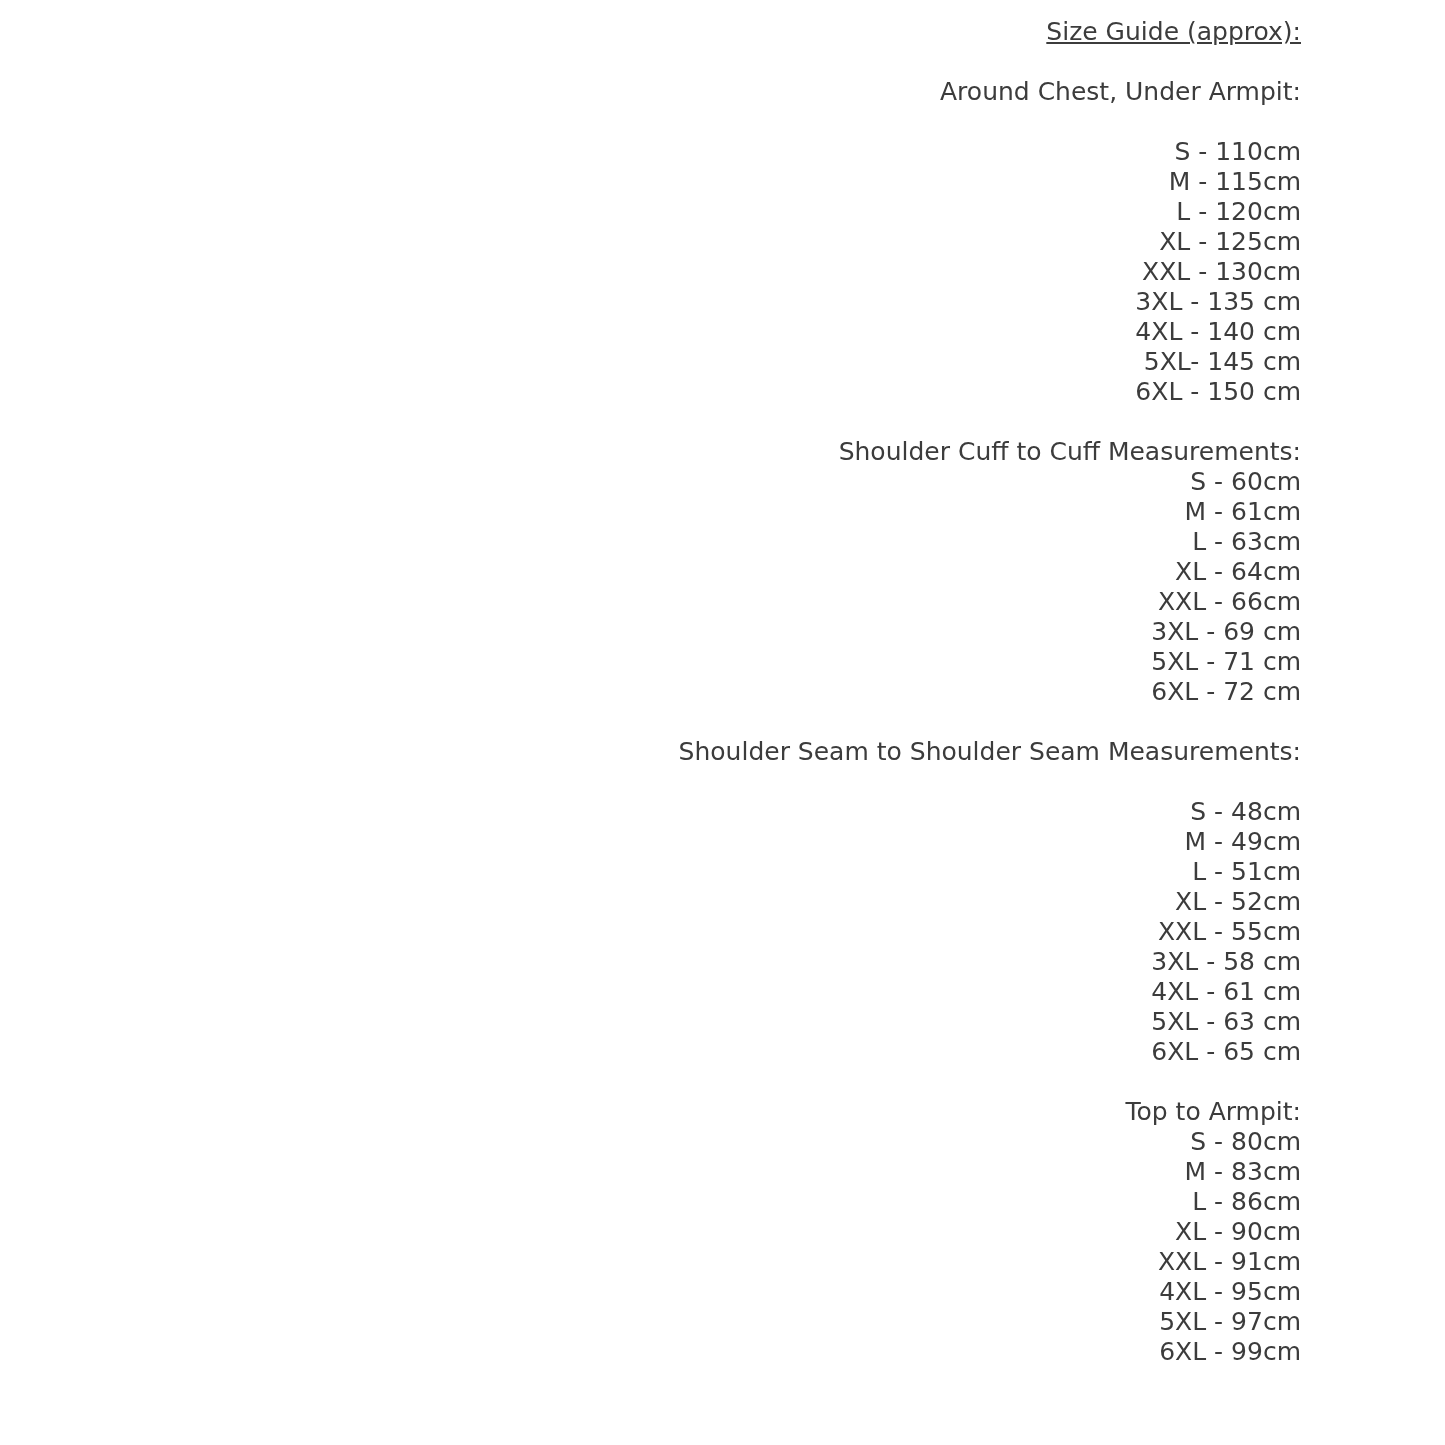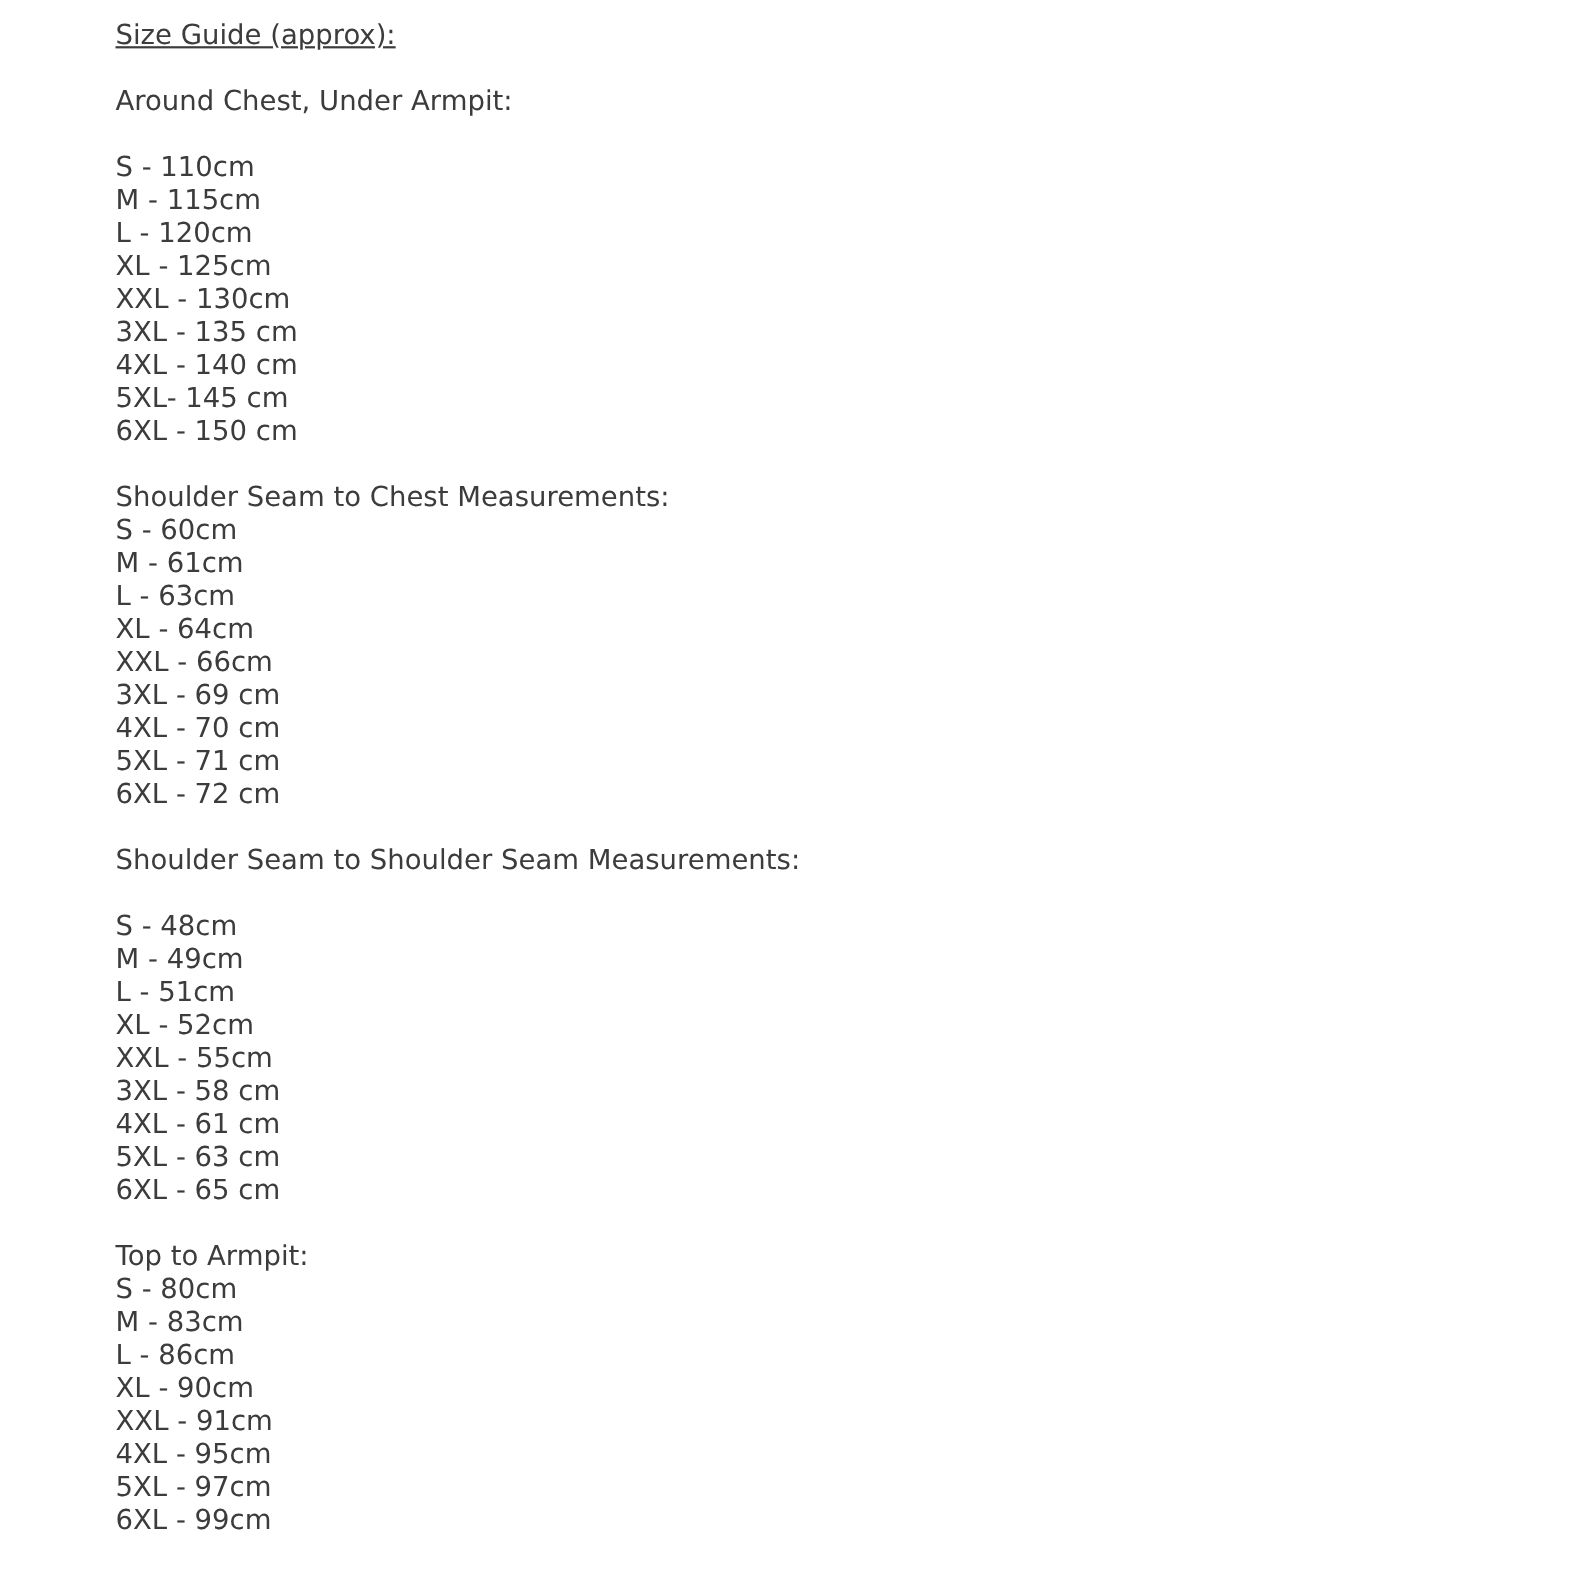--- a/index.html
+++ b/index.html
@@ -12,21 +12,21 @@
     height: 1445px;
     overflow: hidden;
     font-family: "DejaVu Sans", "Liberation Sans", sans-serif;
     font-size: 25px;
     color: #3c3c3c;
   }
   .content {
     box-sizing: border-box;
     width: 1301px;
     padding: 17px 0 0 105px; 
-    text-align: left;
+    text-align: right;
   }
   .line {
     height: 30px;
     line-height: 30px;
     white-space: pre;
   }
   .spacer {
     height: 30px;
   }
   .title {
@@ -47,28 +47,27 @@
   <div class="line">M - 115cm</div>
   <div class="line">L - 120cm</div>
   <div class="line">XL - 125cm</div>
   <div class="line">XXL - 130cm</div>
   <div class="line">3XL - 135 cm</div>
   <div class="line">4XL - 140 cm</div>
   <div class="line">5XL- 145 cm</div>
   <div class="line">6XL - 150 cm</div>
   <div class="spacer"></div>
 
-  <div class="line heading">Shoulder Seam to Chest Measurements:</div>
+  <div class="line heading">Shoulder Cuff to Cuff Measurements:</div>
   <div class="line">S - 60cm</div>
   <div class="line">M - 61cm</div>
   <div class="line">L - 63cm</div>
   <div class="line">XL - 64cm</div>
   <div class="line">XXL - 66cm</div>
   <div class="line">3XL - 69 cm</div>
-  <div class="line">4XL - 70 cm</div>
   <div class="line">5XL - 71 cm</div>
   <div class="line">6XL - 72 cm</div>
   <div class="spacer"></div>
 
   <div class="line heading">Shoulder Seam to Shoulder Seam Measurements:</div>
   <div class="spacer"></div>
   <div class="line">S - 48cm</div>
   <div class="line">M - 49cm</div>
   <div class="line">L - 51cm</div>
   <div class="line">XL - 52cm</div>

